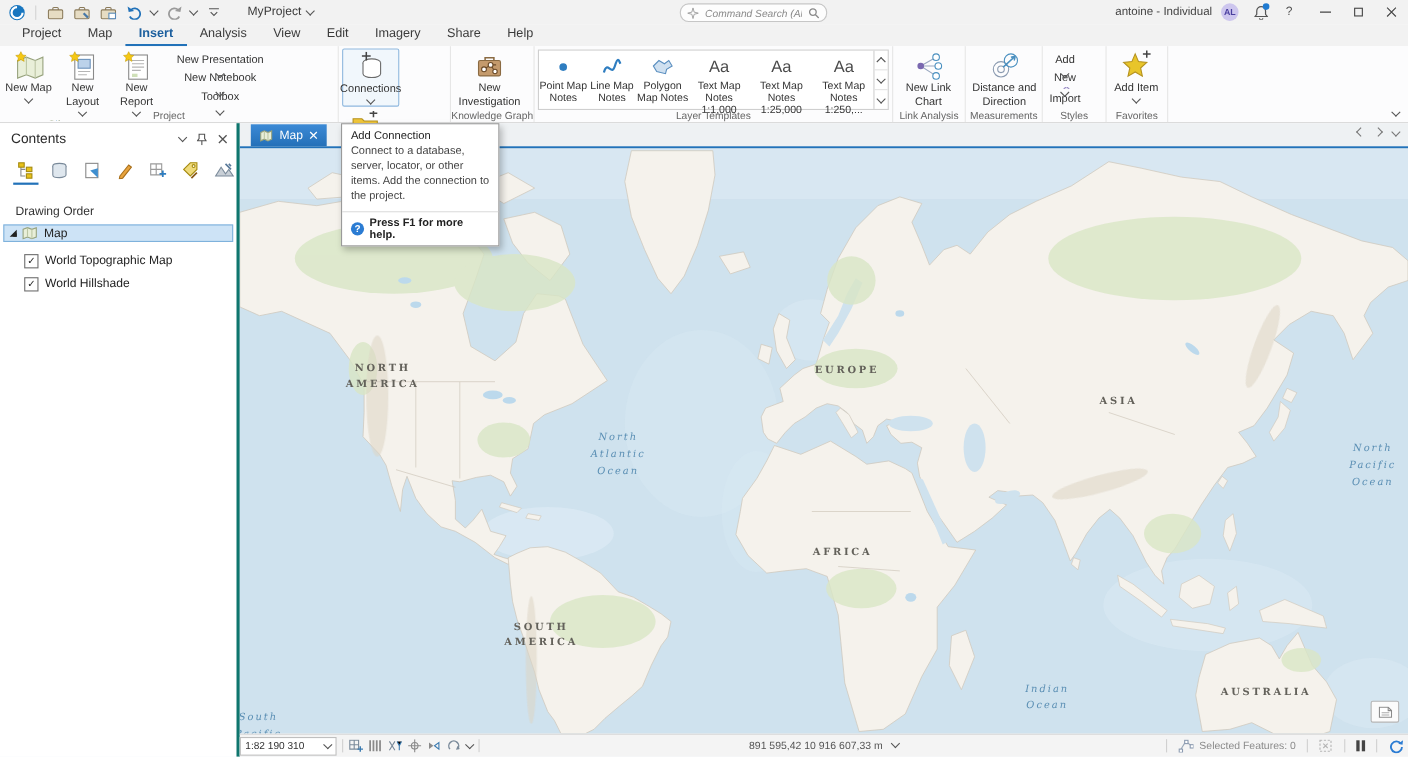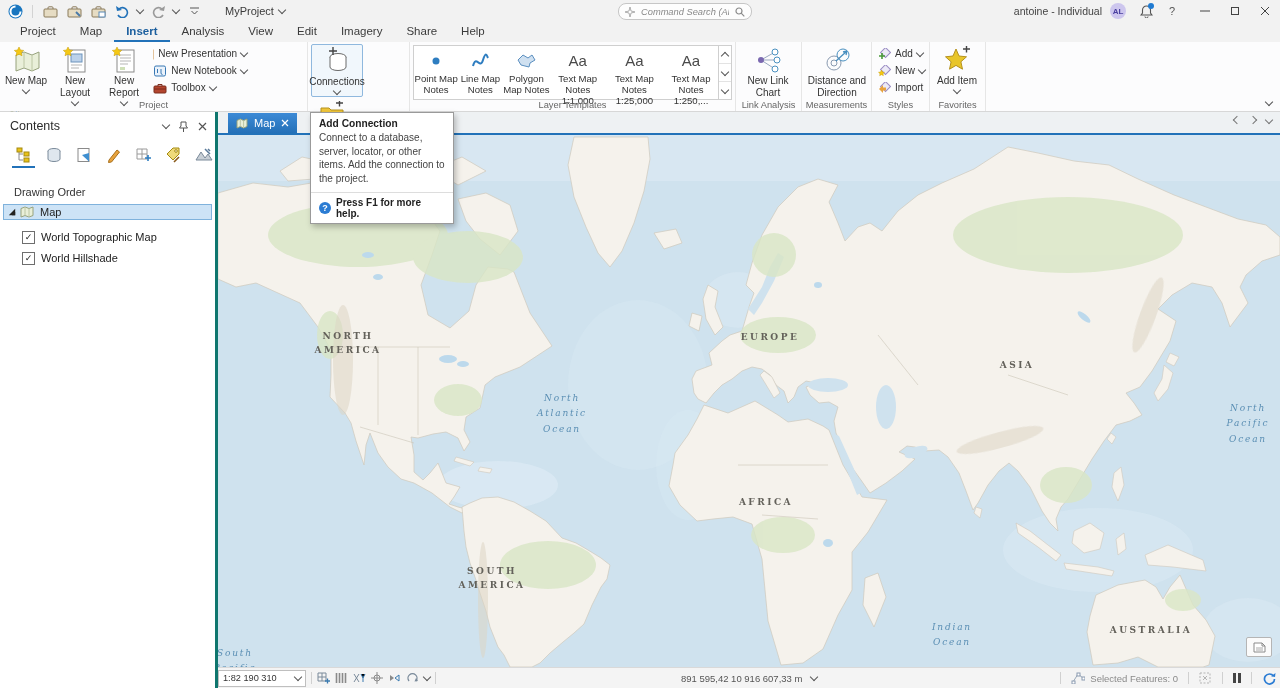--- a/index.html
+++ b/index.html
@@ -32,21 +32,21 @@
   .ribbon{position:absolute;top:42px;left:0;right:0;height:70px;background:#fcfcfd;border-bottom:1px solid #d7d7d7;
           display:flex;box-sizing:border-box;}
   .rgroup{position:relative;height:100%;border-right:1px solid #e6e6e6;box-sizing:border-box;padding:2px 3px 12px;flex:none;}
   .rgroup-label{position:absolute;bottom:0;left:0;right:0;text-align:center;font-size:9.3px;color:#666;line-height:12px;
                 white-space:nowrap;}
   .bigbtn{display:inline-flex;flex-direction:column;align-items:center;width:46px;padding-top:1px;font-size:10px;
           line-height:1.18;text-align:center;color:#333;vertical-align:top;}
   .bigbtn .icon{height:30px;display:flex;align-items:center;justify-content:center;}
   .bigbtn.hovered{border:1px solid #8fb8de;background:#f1f7fc;border-radius:2px;}
   .smallcol{display:inline-flex;flex-direction:column;vertical-align:top;margin-top:1px;}
-  .smallbtn{display:flex;align-items:center;height:17px;font-size:10px;gap:4px;padding:0 3px;white-space:nowrap;color:#333;}
+  .smallbtn{display:flex;align-items:center;height:17px;font-size:10px;gap:4px;padding:0 3px;white-space:nowrap;color:#333;flex-direction:column;}
   .chev{width:5px;height:5px;border-right:1.2px solid #555;border-bottom:1.2px solid #555;transform:rotate(45deg);
         display:inline-block;flex:none;margin-bottom:2px;}
   .chev.up{transform:rotate(225deg);margin-bottom:-2px;}
   .chev.left{transform:rotate(135deg);}
   .chev.right{transform:rotate(-45deg);}
   .gallery{display:flex;border:1px solid #cfcfcf;background:#fff;height:53px;margin-top:1px;}
   .gitem{width:50px;text-align:center;font-size:9.6px;color:#333;line-height:1.15;padding-top:2px;}
   .gitem .gicon{height:25px;display:flex;align-items:center;justify-content:center;}
   .aa{font-size:15px;color:#4a4a4a;letter-spacing:0;}
   .gscroll{width:13px;border-left:1px solid #cfcfcf;display:flex;flex-direction:column;}
@@ -99,21 +99,21 @@
   .sb-sep{width:1px;height:12px;background:#d0d0d0;margin:0 5px;flex:none;}
   .sb-icons{display:flex;align-items:center;gap:5px;flex:none;}
   .coords{position:absolute;left:0;right:0;text-align:center;font-size:9.5px;color:#555;pointer-events:none;}
   .coords span{pointer-events:auto;}
   .sb-right{position:absolute;right:4px;display:flex;align-items:center;gap:5px;}
   .pausebars{display:flex;gap:2px;}
   .pausebars i{display:block;width:3px;height:10px;background:#444;}
   
   .tooltip{position:absolute;left:310px;top:112px;width:142px;background:#fff;border:1px solid #9a9a9a;
            box-shadow:2px 3px 6px rgba(0,0,0,.25);z-index:50;font-size:10px;color:#444;}
-  .tt-title{font-weight:bold;color:#222;padding:5px 8px 2px;font-size:10.2px;}
+  .tt-title{font-weight:normal;color:#222;padding:5px 8px 2px;font-size:10.2px;}
   .tt-body{padding:0 8px 7px;line-height:1.35;}
   .tt-footer{border-top:1px solid #ddd;padding:4px 8px;display:flex;gap:5px;align-items:center;font-weight:bold;color:#222;}
   .qmark{width:12px;height:12px;border-radius:50%;background:#2b7cd3;color:#fff;font-size:9px;font-weight:bold;
          display:flex;align-items:center;justify-content:center;flex:none;}
 </style>
 </head>
 <body>
 
 <div class="titlebar">
   <div class="qat">
@@ -332,20 +332,36 @@
         <svg width="26" height="24">
             <path d="M2 7 h8 l2 2 h12 v12 H2 Z" fill="#f0c63a" stroke="#b5921f"></path>
             <path d="M17 2 h7 M20.5 -1.5 v7" stroke="#444" stroke-width="1.4"></path>
           </svg>
       </span>
       <span>Add Folder</span>
     </div>
     <div class="rgroup-label"></div>
   </div>
 
+  <div class="rgroup" style="width:76px;">
+    <div class="bigbtn" style="width:64px;">
+      <span class="icon">
+        <svg width="28" height="26">
+            <rect x="4" y="8" width="20" height="14" rx="1.5" fill="#c49a6c" stroke="#8a6a42"></rect>
+            <path d="M10 8 V5.5 h8 V8" fill="none" stroke="#8a6a42" stroke-width="1.4"></path>
+            <path d="M9 16 L15 12 L19 18 M15 12 L20 12" stroke="#6a4a28" fill="none"></path>
+            <circle cx="9" cy="16" r="2.2" fill="#fff" stroke="#6a4a28"></circle>
+            <circle cx="15" cy="12" r="2.2" fill="#fff" stroke="#6a4a28"></circle>
+            <circle cx="19" cy="18" r="2" fill="#fff" stroke="#6a4a28"></circle>
+          </svg>
+      </span>
+      <span>New Investigation</span>
+    </div>
+    <div class="rgroup-label">Knowledge Graph</div>
+  </div>
 
   <div class="rgroup" style="width:326px;">
     <div class="gallery">
       <div class="gitem">
         <span class="gicon">
             <svg width="18" height="18">
               <circle cx="9" cy="9" r="3.5" fill="#2e7dc0"></circle>
             </svg>
           </span>
         <span>Point Map Notes</span>

